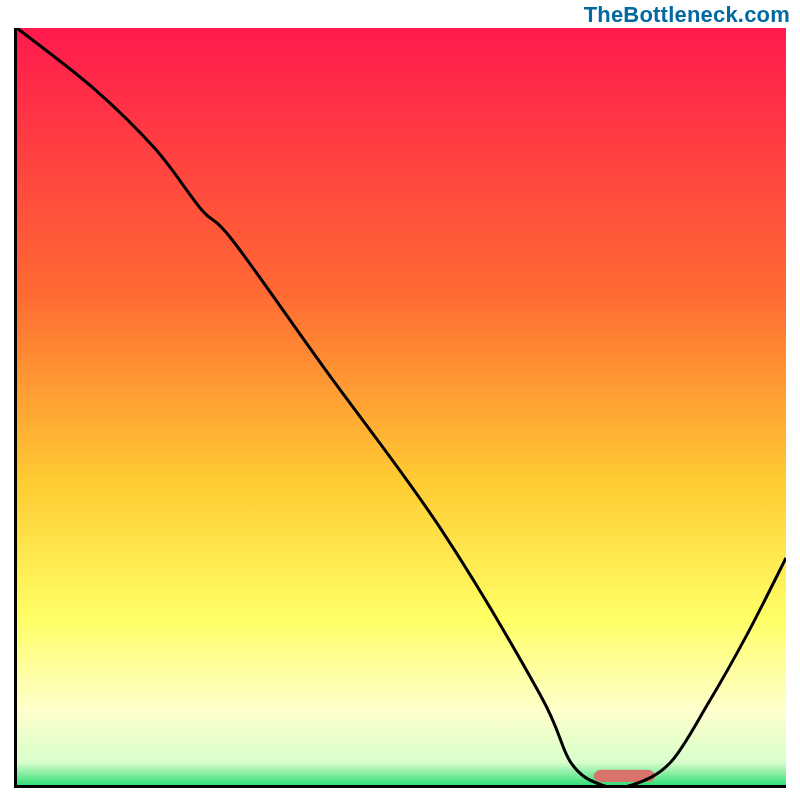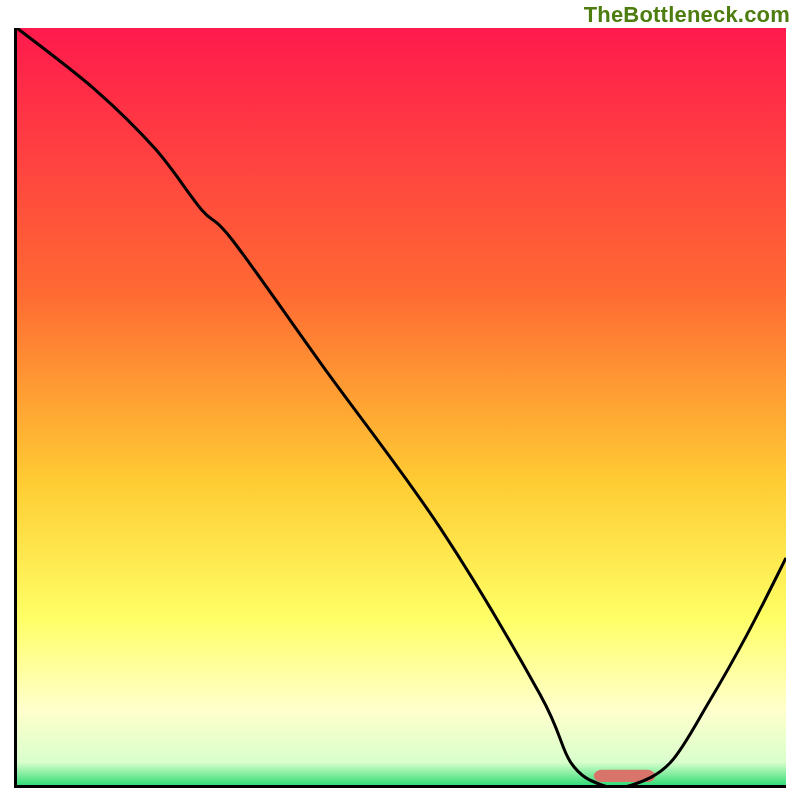--- a/index.html
+++ b/index.html
@@ -14,21 +14,21 @@
     position: relative;
     width: 800px;
     height: 800px;
   }
   .attribution {
     position: absolute;
     top: 2px;
     right: 10px;
     font-size: 22px;
     font-weight: bold;
-    color: #4d7c0f;
+    color: #0369a1;
     letter-spacing: 0.2px;
   }
   .plot-outer {
     position: absolute;
     left: 14px;
     top: 28px;
     width: 772px;
     height: 760px;
     border-left: 3px solid #000000;
     border-bottom: 3px solid #000000;

